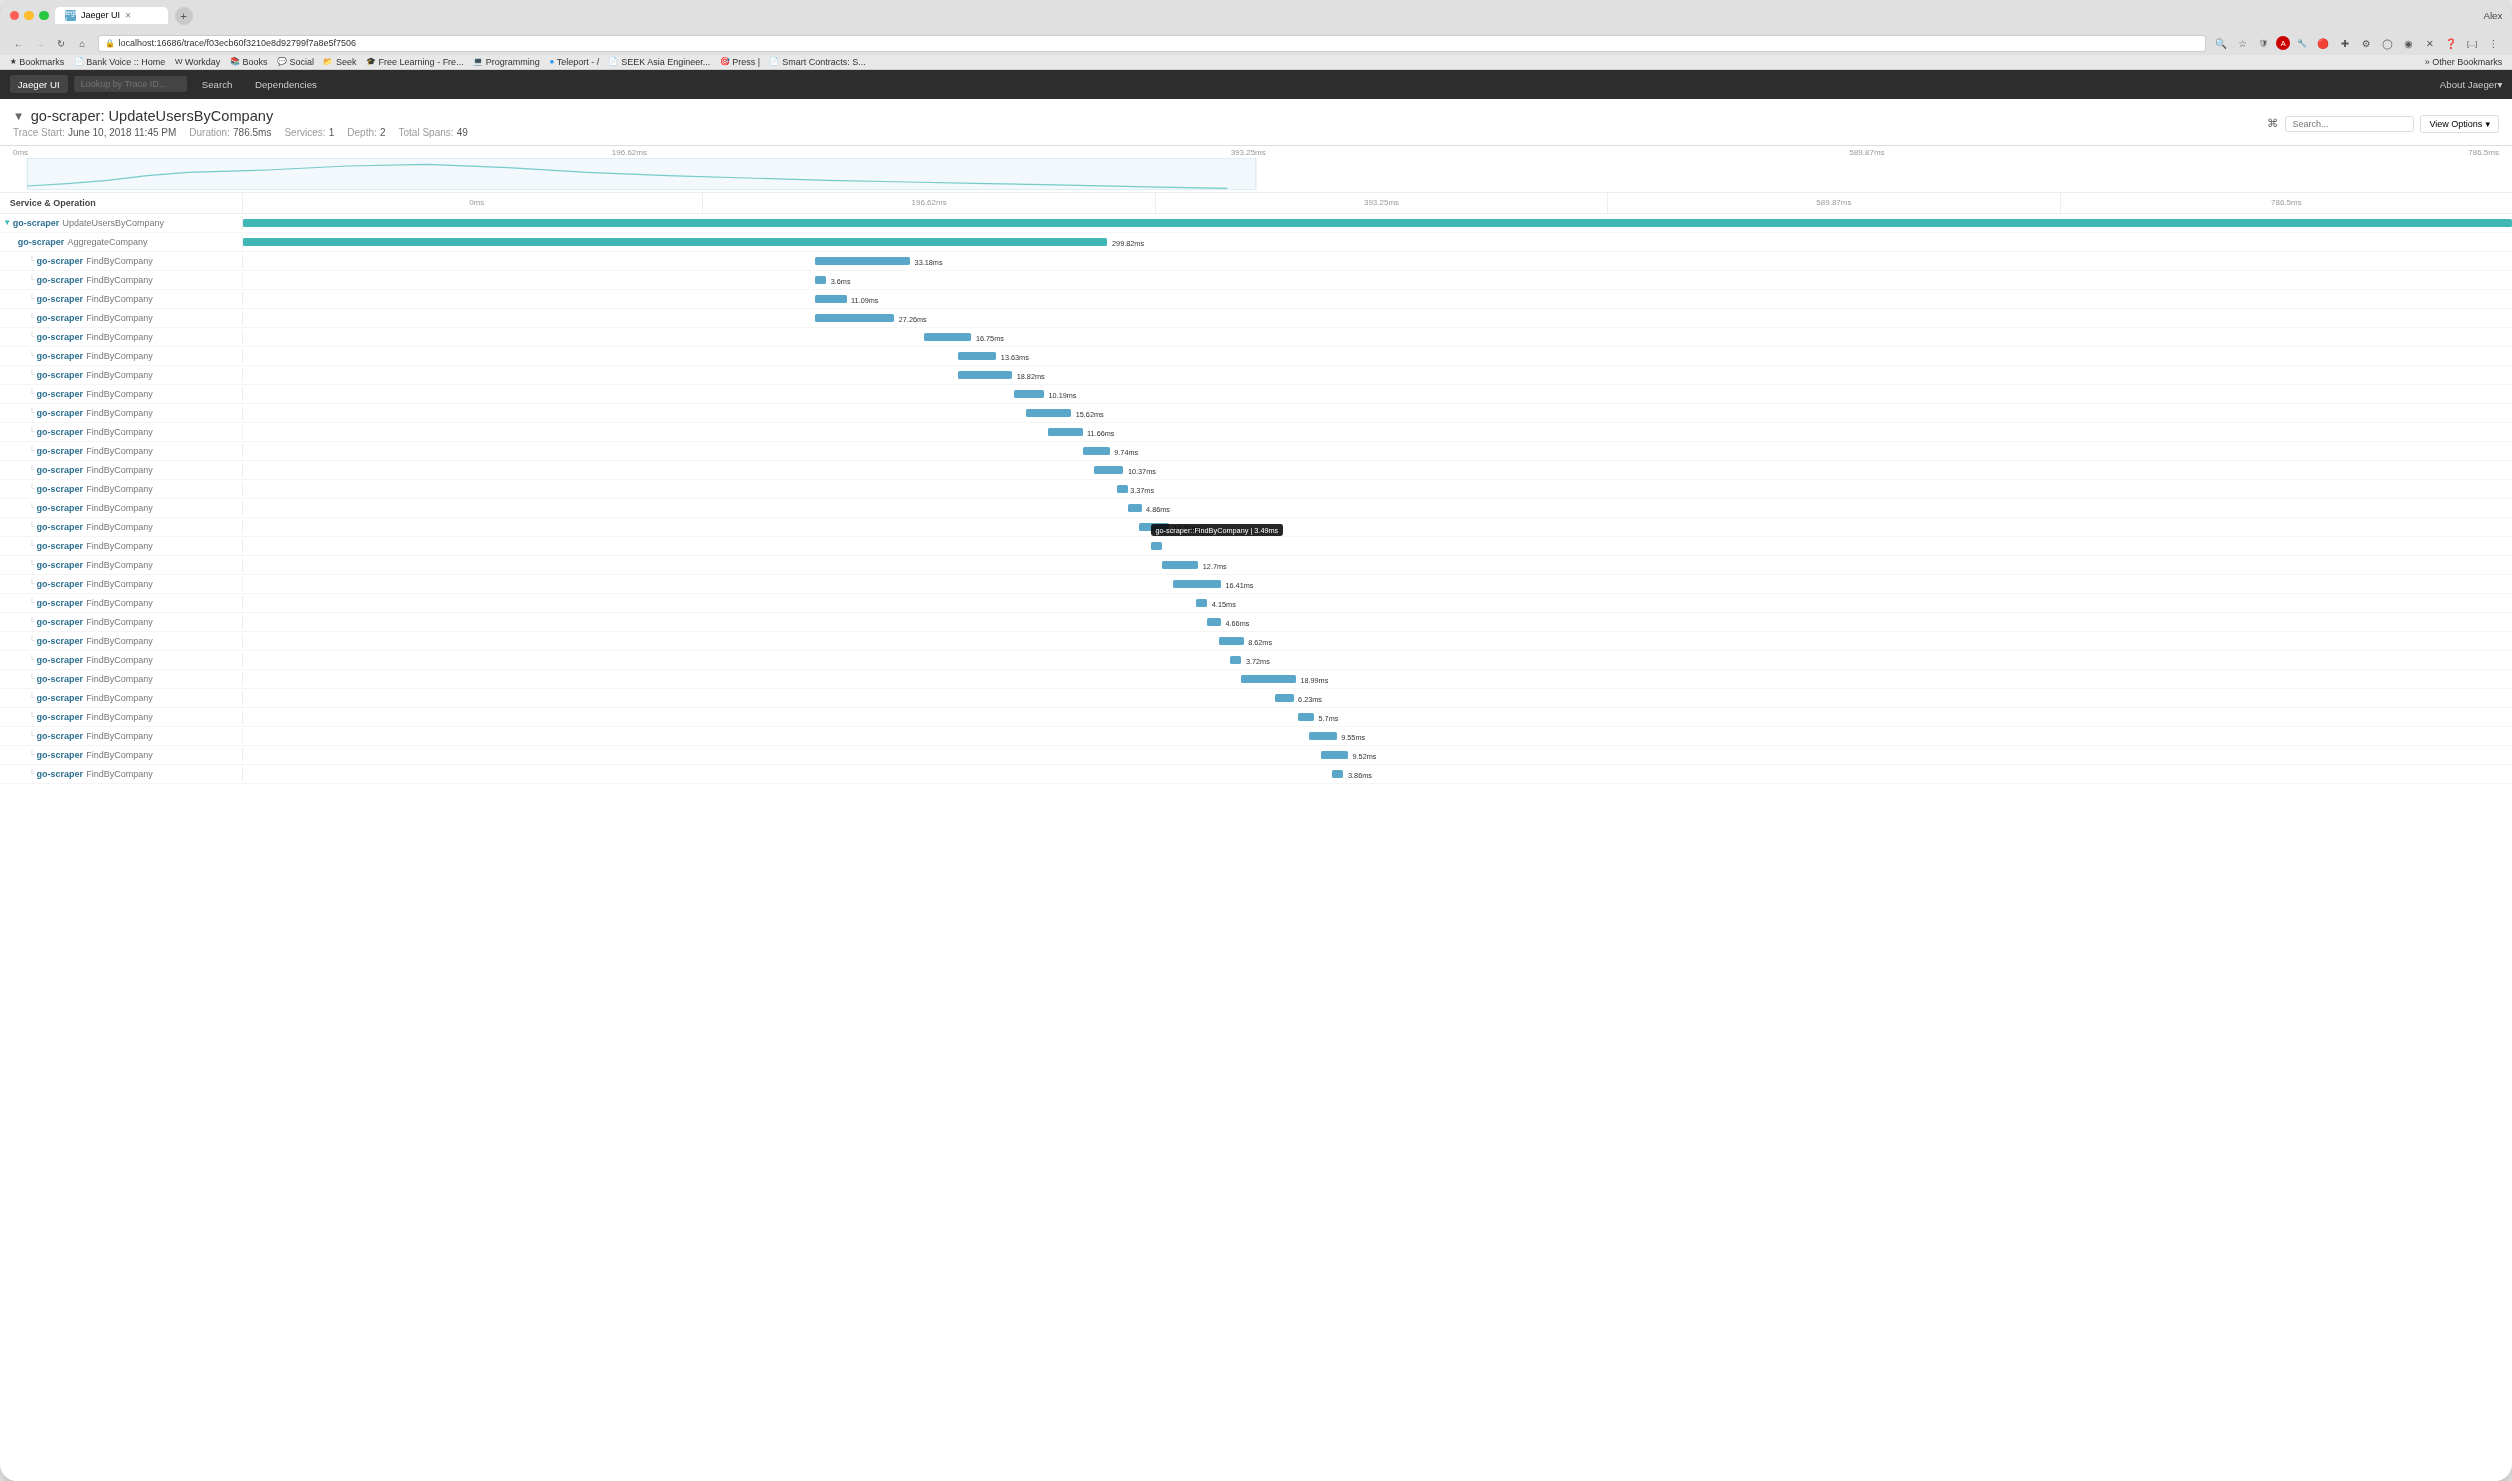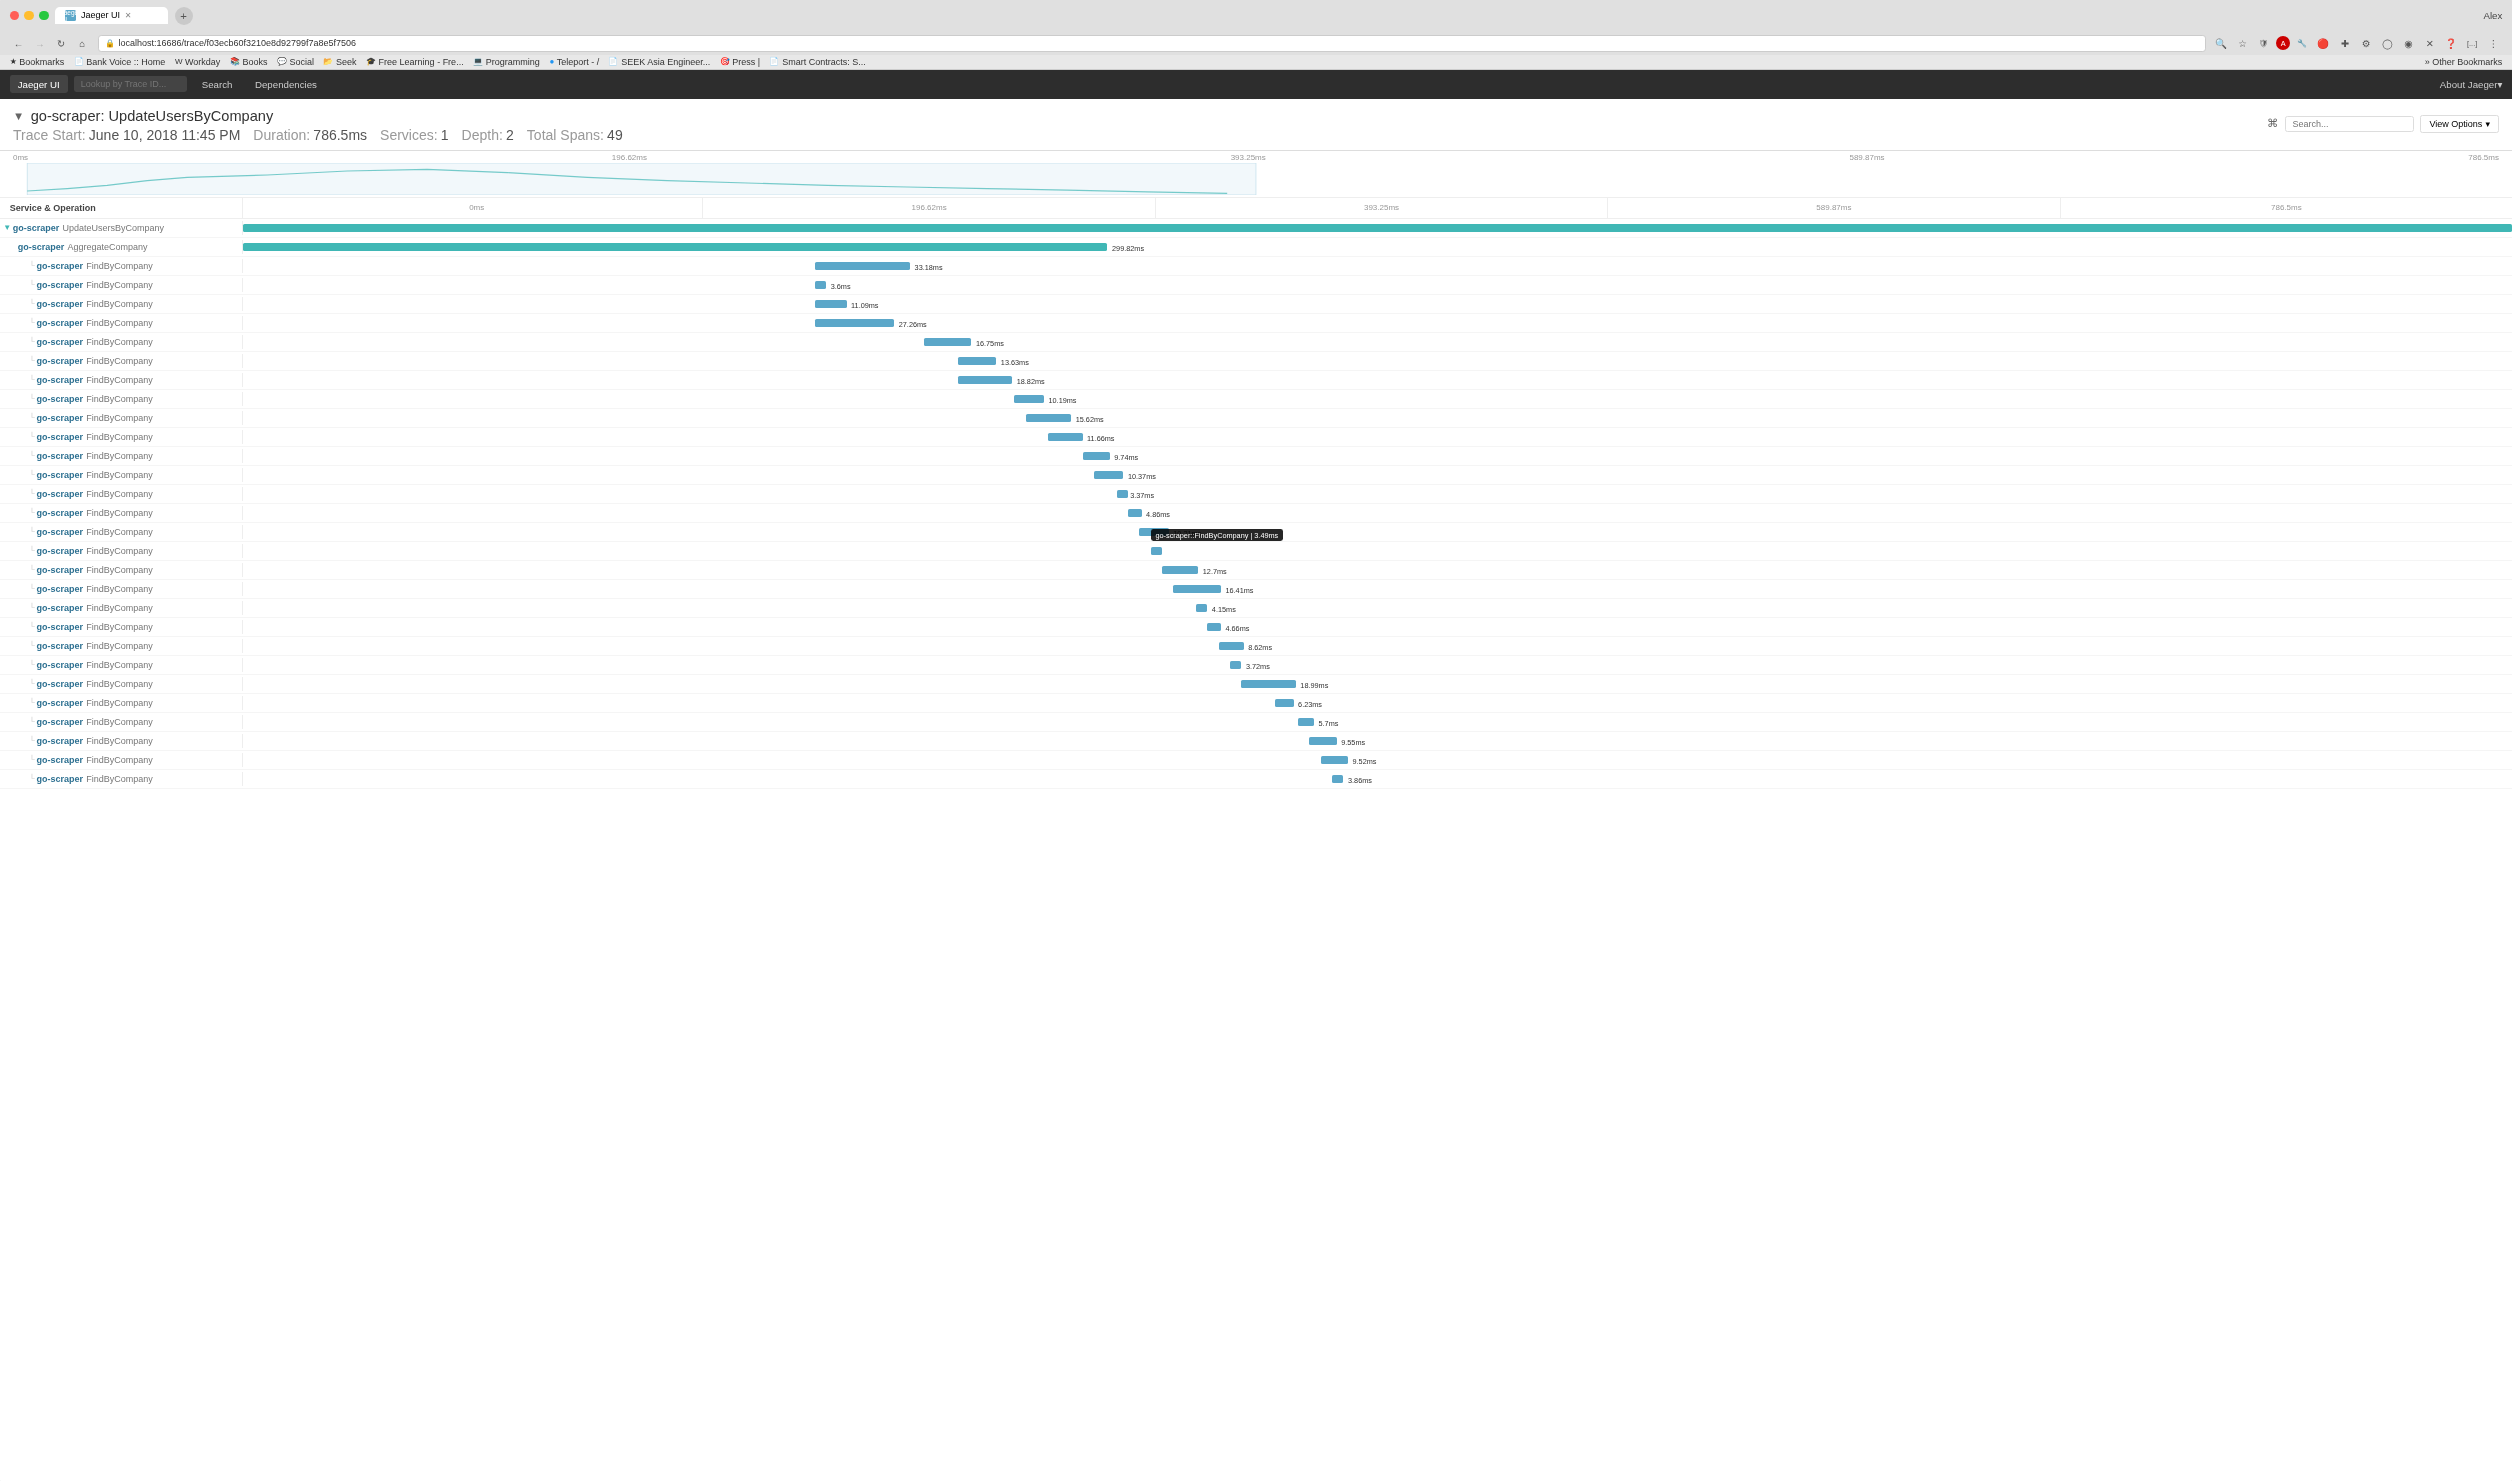--- a/index.html
+++ b/index.html
@@ -1,19 +1,19 @@
 <!DOCTYPE html>
 <html style="font-size:13px"><head>
   <meta charset="utf-8">
   <style>
     * { box-sizing: border-box; margin: 0; padding: 0; }
     body { font-family: -apple-system, BlinkMacSystemFont, 'Segoe UI', sans-serif; background: #f0f0f0; font-size: 9.7px; }
 
     
-    .browser-window { background: #e8e8e8; border-radius: 1px; overflow: hidden; box-shadow: 0 3.2px 16px rgba(0,0,0,0.3); width: 100%; height: 100vh; display: flex; flex-direction: column; }
+    .browser-window { background: #e8e8e8; border-radius: 17px; overflow: hidden; box-shadow: 0 3.2px 16px rgba(0,0,0,0.3); width: 100%; height: 100vh; display: flex; flex-direction: column; }
     .title-bar { background: #e0e0e0; padding: 6.5px 9.7px; display: flex; align-items: center; gap: 6.5px; min-height: 29px; }
     .traffic-lights { display: flex; gap: 4.9px; }
     .traffic-light { width: 9.7px; height: 9.7px; border-radius: 50%; }
     .tl-red { background: #ff5f57; }
     .tl-yellow { background: #ffbd2e; }
     .tl-green { background: #28c840; }
     .tab-bar { display: flex; align-items: center; flex: 1; gap: 6.5px; }
     .tab { background: white; border-radius: 4.9px 4.9px 0 0; padding: 3.2px 9.7px; display: flex; align-items: center; gap: 4.9px; font-size: 9px; min-width: 113px; }
     .tab-favicon { width: 11.3px; height: 11.3px; background: #5ba7c9; border-radius: 1.6px; display: flex; align-items: center; justify-content: center; font-size: 6.5px; color: white; }
     .tab-close { color: #888; font-size: 8px; cursor: pointer; }
@@ -42,21 +42,21 @@
     .trace-lookup { background: #444; border: none; color: #aaa; padding: 3.2px 6.5px; border-radius: 2.4px; width: 113px; font-size: 9px; }
     .nav-links { display: flex; gap: 0; margin-left: 3.2px; }
     .nav-link { color: #ccc; padding: 4.9px 11.3px; font-size: 9.7px; cursor: pointer; }
     .about-jaeger { margin-left: auto; color: #ccc; font-size: 9.7px; cursor: pointer; display: flex; align-items: center; gap: 0; }
 
     
     .trace-header { padding: 9.7px 13px 0; border-bottom: 0.8px solid #ddd; }
     .trace-title { display: flex; align-items: center; gap: 6.5px; margin-bottom: 3.2px; }
     .trace-toggle { color: #666; cursor: pointer; font-size: 11.3px; }
     .trace-name { font-size: 14.6px; font-weight: 400; color: #333; }
-    .trace-meta { display: flex; gap: 13px; font-size: 14px; color: #666; padding-bottom: 6.5px; }
+    .trace-meta { display: flex; gap: 13px; font-size: 10px; color: #666; padding-bottom: 6.5px; }
     .trace-meta-item { display: flex; gap: 3.2px; }
     .trace-meta-label { color: #999; }
     .trace-meta-value { color: #555; font-weight: 500; }
     .trace-actions { display: flex; align-items: center; gap: 6.5px; margin-left: auto; }
     .search-box { border: 0.8px solid #ddd; border-radius: 2.4px; padding: 2.4px 6.5px; font-size: 9px; width: 129px; color: #333; }
     .view-options-btn { background: white; border: 0.8px solid #ddd; border-radius: 2.4px; padding: 3.2px 8px; font-size: 9px; cursor: pointer; display: flex; align-items: center; gap: 3.2px; }
 
     
     .spans-container { flex: 1; overflow-y: auto; overflow-x: hidden; }
     .spans-header { display: flex; background: white; border-bottom: 1.6px solid #eee; position: sticky; top: 0; z-index: 10; gap: 8px; }

